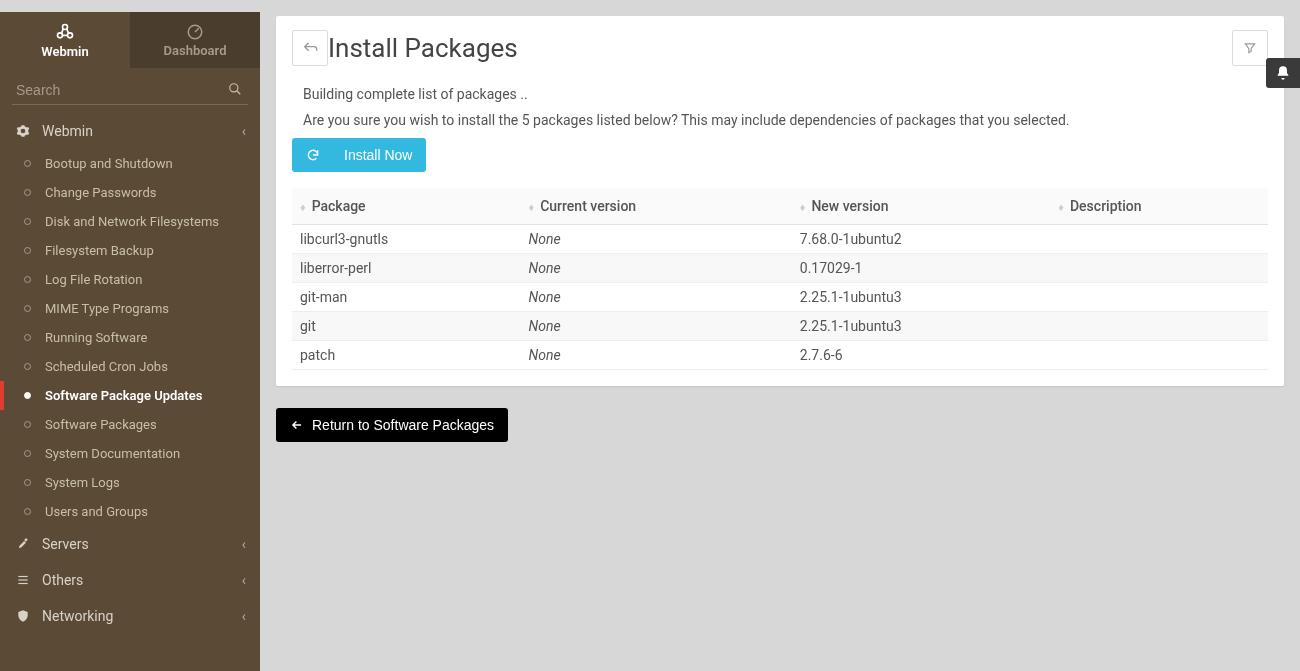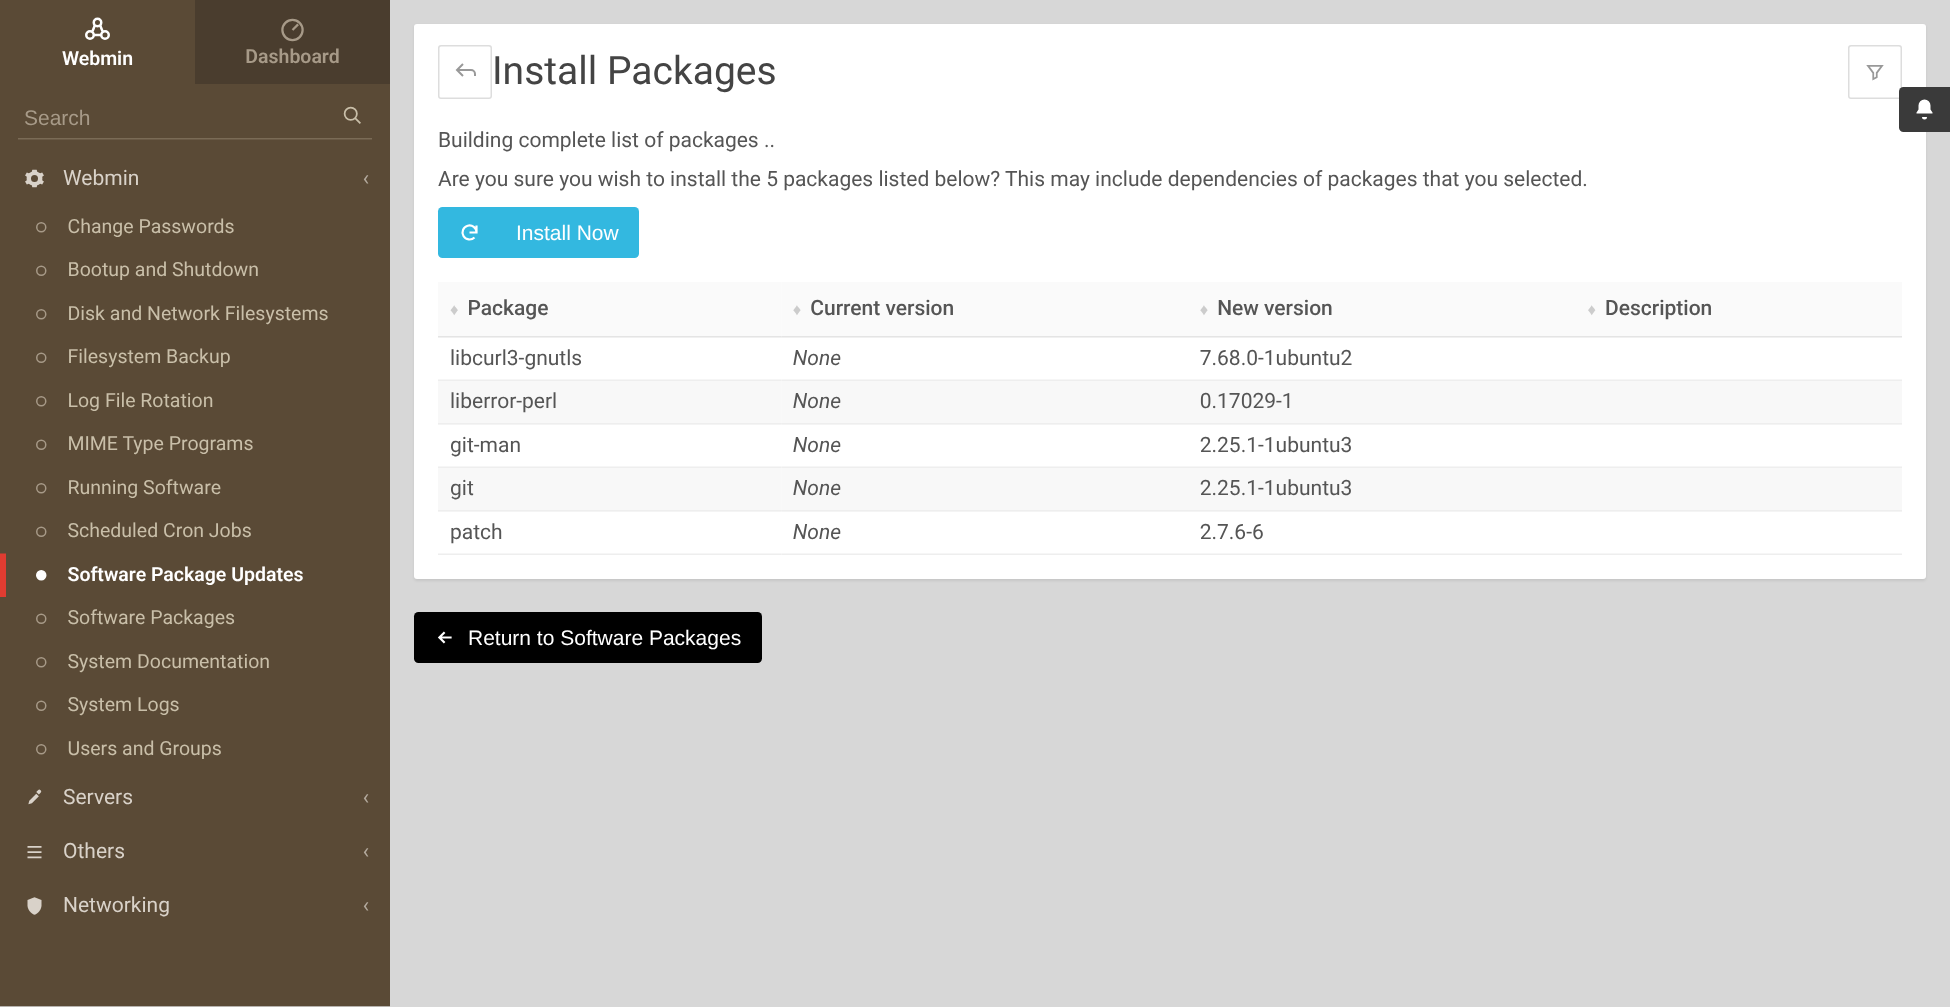--- a/index.html
+++ b/index.html
@@ -1,20 +1,20 @@
 <!DOCTYPE html>
 <html><head>
 <meta charset="utf-8">
 <style>
   * { box-sizing: border-box; margin: 0; padding: 0; }
   html, body { height: 100%; font-family: -apple-system, "Segoe UI", Roboto, Helvetica, Arial, sans-serif; font-size: 14px; }
   body { display: flex; background: #d7d7d7; color: #333; overflow: hidden; }
 
   
-  .sidebar { width: 260px; background: #5a4a36; color: #d9d2c9; display: flex; flex-direction: column; flex-shrink: 0; }
+  .sidebar { width: 260px; background: #5a4a36; color: #d9d2c9; display: flex; flex-direction: column; flex-shrink: 0; margin-top: 12px; }
   .tabs { display: flex; }
   .tab { flex: 1; height: 56px; display: flex; flex-direction: column; align-items: center; justify-content: center; cursor: pointer; color: #d9d2c9; }
   .tab.active { background: #5a4a36; color: #fff; }
   .tab:not(.active) { background: #4a3d2e; color: #a79a88; }
   .tab svg { margin-bottom: 2px; }
   .tab-label { font-size: 13px; font-weight: 600; }
 
   .search-wrap { position: relative; padding: 8px 12px; }
   .search-input { width: 100%; background: transparent; border: none; border-bottom: 1px solid #7a6b56; color: #eee; padding: 6px 28px 6px 4px; font-size: 14px; outline: none; }
   .search-input::placeholder { color: #a79a88; }
@@ -34,21 +34,21 @@
   .sub-item.active::before { background:#fff; border-color:#fff; }
   .sub-item.active .active-bar { position:absolute; left:0; top:0; bottom:0; width:4px; background:#e03c31; }
 
   
   .main { flex:1; overflow:auto; padding:16px; }
   .panel { background:#fff; border-radius:2px; box-shadow:0 1px 2px rgba(0,0,0,0.08); padding:0 0 16px 0; margin-bottom:22px; }
   .panel-header { display:flex; align-items:center; padding:14px 16px 4px 16px; }
   .icon-btn { width:36px; height:36px; border:1px solid #ddd; background:#fff; display:inline-flex; align-items:center; justify-content:center; border-radius:2px; cursor:pointer; color:#999; }
   .panel-title { flex:1; font-size:26px; font-weight:400; color:#444; }
   .panel-body { padding: 10px 16px 0 16px; }
-  .msg { color:#555; font-size:14px; margin: 6px 0 10px 0; }
+  .msg { color:#555; font-size:14px; margin: 6px 0 10px 11px; }
   .btn { display:inline-flex; align-items:center; border:none; border-radius:3px; cursor:pointer; font-size:14px; padding:9px 14px; }
   .btn svg { margin-right:8px; }
   .btn-cyan { background:#33b8e0; color:#fff;gap:16px; }
   .btn-blue { background:#000000; color:#fff; }
 
   table { width:100%; border-collapse:collapse; margin-top:16px; font-size:14px; }
   thead th { text-align:left; font-weight:500; color:#555; padding:10px 8px; border-bottom:1px solid #e4e4e4; background:#fafafa; }
   th .sort { color:#ccc; margin-right:6px; font-size:11px; }
   tbody td { padding:6px 8px; border-bottom:1px solid #eee; color:#555; }
   tbody tr:nth-child(even) td { background:#f8f8f8; }
@@ -98,24 +98,24 @@
           <svg width="14" height="14" viewBox="0 0 24 24" fill="currentColor">
             <path d="M12 8a4 4 0 100 8 4 4 0 000-8zm9 4a9 9 0 01-.2 1.9l2 1.6-2 3.4-2.4-1a9 9 0 01-3.3 1.9L14.5 22h-5l-.6-2.2a9 9 0 01-3.3-1.9l-2.4 1-2-3.4 2-1.6A9 9 0 013 12c0-.6.1-1.3.2-1.9l-2-1.6 2-3.4 2.4 1a9 9 0 013.3-1.9L9.5 2h5l.6 2.2a9 9 0 013.3 1.9l2.4-1 2 3.4-2 1.6c.1.6.2 1.3.2 1.9z"></path>
           </svg>
         </span>
       <span class="ni-label">Webmin</span>
       <span class="ni-caret">‹</span>
     </div>
 
     <div id="system-sub">
         <div class="sub-item">
+          <span>Bootup and Shutdown</span>
+        </div>
+        <div class="sub-item">
           <span>Change Passwords</span>
-        </div>
-        <div class="sub-item">
-          <span>Bootup and Shutdown</span>
         </div>
         <div class="sub-item">
           <span>Disk and Network Filesystems</span>
         </div>
         <div class="sub-item">
           <span>Filesystem Backup</span>
         </div>
         <div class="sub-item">
           <span>Log File Rotation</span>
         </div>

